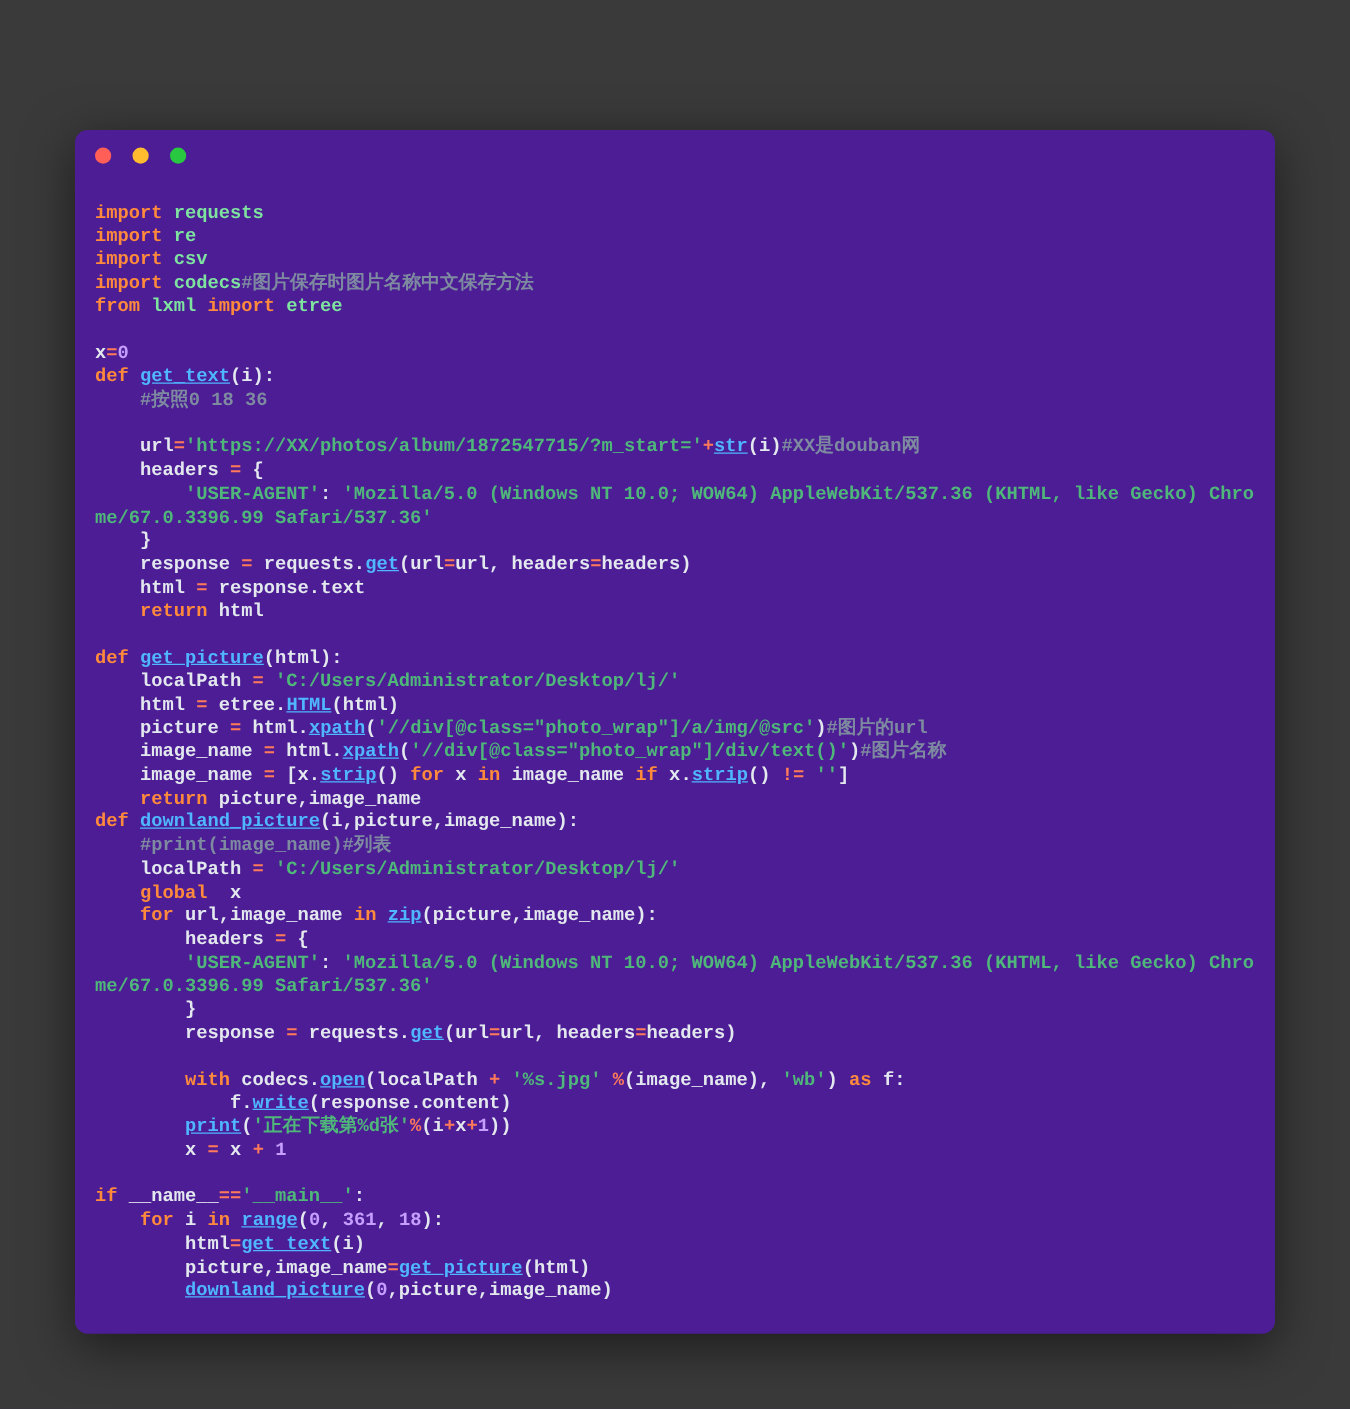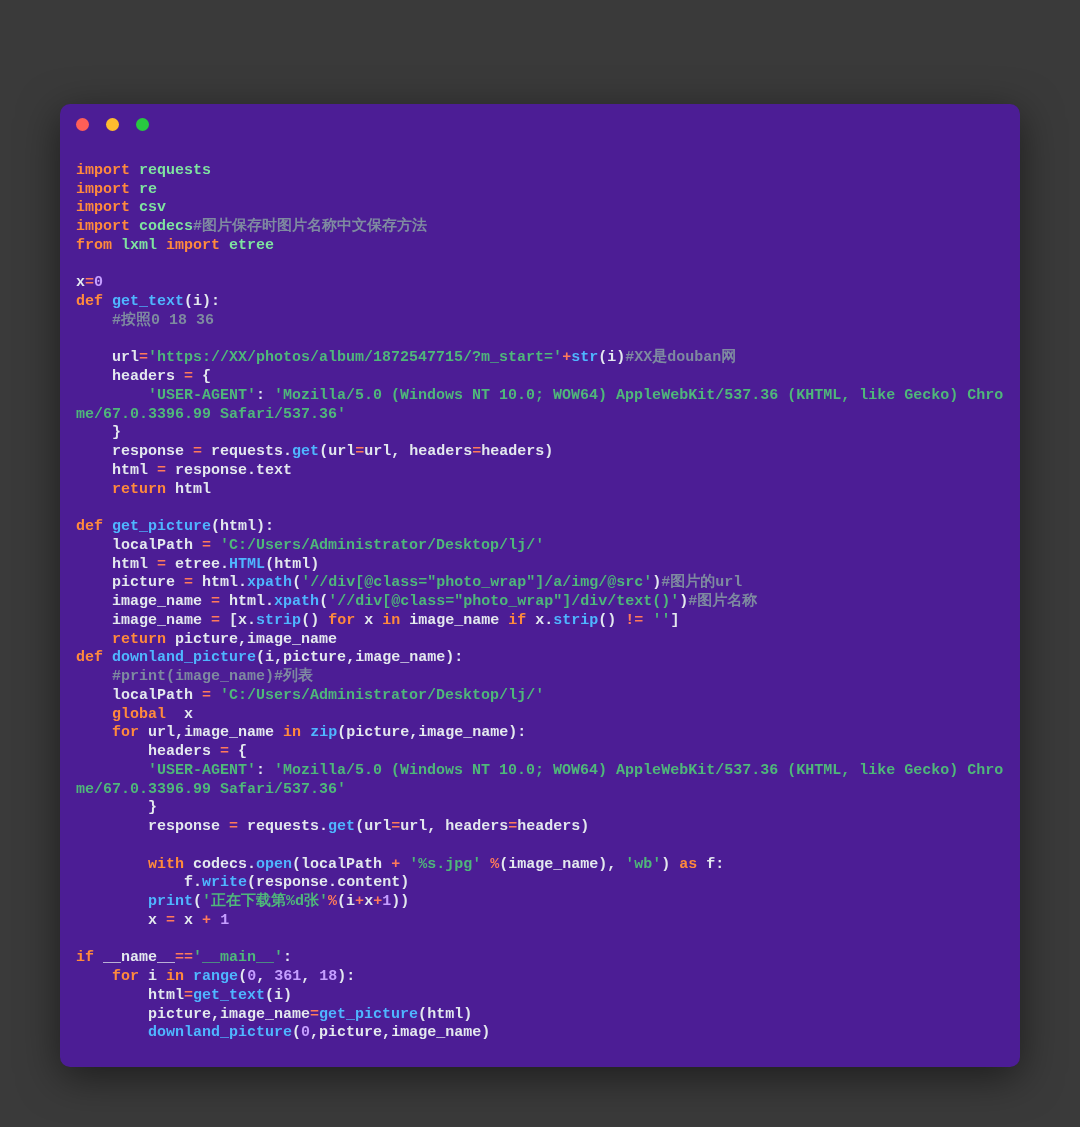--- a/index.html
+++ b/index.html
@@ -37,21 +37,21 @@
   .red { background: #ff5f57; }
   .yellow { background: #febc2e; }
   .green { background: #28c840; }
   .code {
     padding: 18px 16px 24px 16px;
     color: #e3e8ee;
     white-space: pre;
     font-weight: 600;
   }
   .kw   { color: #ff8a3c; }
-  .fn   { color: #4fb6ff; }
+  .fn   { color: #4fb6ff; text-decoration: underline; }
   .name { color: #7fe3a0; }
   .str  { color: #4fb77a; }
   .num  { color: #c59eff; }
   .var  { color: #e3e8ee; }
   .pun  { color: #e3e8ee; }
   .op   { color: #ff7a5a; }
   .cmt  { color: #7e8aa0; }
   .attr { color: #e3e8ee; }
 </style>
 </head>

